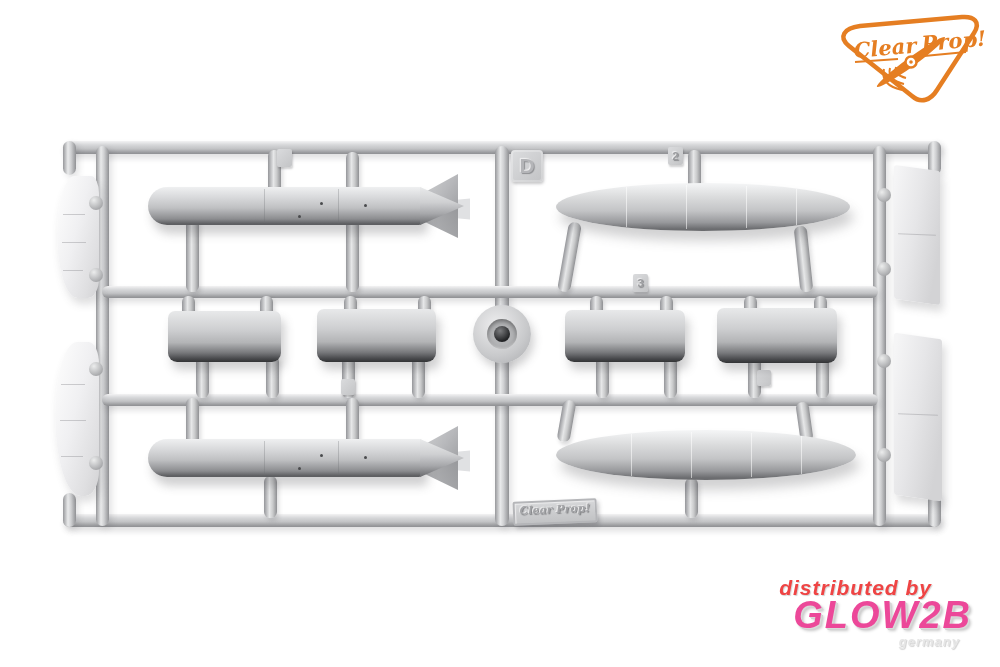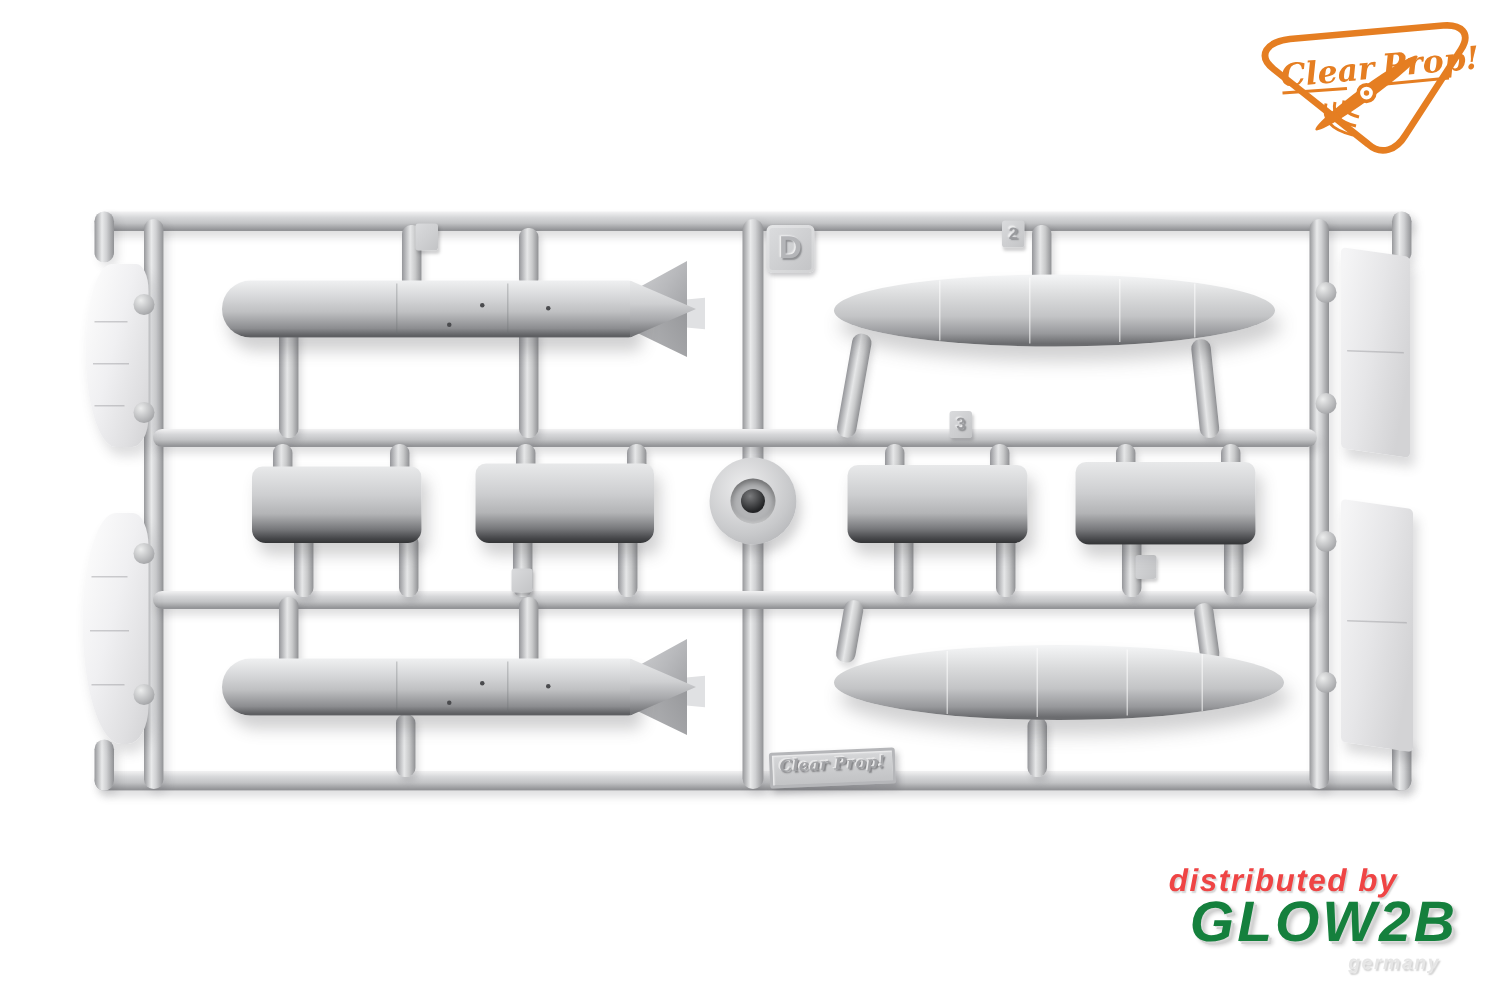--- a/index.html
+++ b/index.html
@@ -49,21 +49,21 @@
        color:#b4b5b8;font:bold 21px/32px "Liberation Sans",sans-serif;text-align:center;
        text-shadow:-1px -1px 1px #f0f0f1,1px 1px 1px #8e8f92;}
   .nameplate{width:80px;height:20px;transform:rotate(-2.5deg);
        background:linear-gradient(180deg,#d6d7d9,#c2c3c5);
        border:2px solid #b5b6b9;border-radius:2px;
        box-shadow:2px 3px 4px rgba(70,70,75,.3), inset 1px 1px 1px #eeeeef;
        color:#a2a3a6;font:bold italic 11px/16px "DejaVu Serif",serif;text-align:center;
        text-shadow:-1px -1px 0 #e8e8e9,1px 1px 1px #808184;}
   .wm1{font:bold italic 21px "Liberation Sans",sans-serif;letter-spacing:1px;color:#ef4444;
        text-shadow:1px 1px 1px #d4d4d4,-1px -1px 1px #ffffff;}
-  .wm2{font:bold italic 38px "Liberation Sans",sans-serif;letter-spacing:2px;color:#15803d;
+  .wm2{font:bold italic 38px "Liberation Sans",sans-serif;letter-spacing:2px;color:#ec4899;
        text-shadow:1px 1px 0 #dadada,2px 2px 0 #d2d2d2,3px 3px 3px #c9c9c9,-1px -1px 0 #ffffff;}
   .wm3{font:bold italic 13px "Liberation Sans",sans-serif;letter-spacing:1px;color:#e6e6e6;
        text-shadow:1px 1px 1px #d2d2d2,-1px -1px 0 #ffffff;}
 </style>
 </head>
 <body>
 
 <div id="photo">
 
   <div class="abs rail-h" style="left:63px;top:141px;width:878px;height:13px;"></div>

